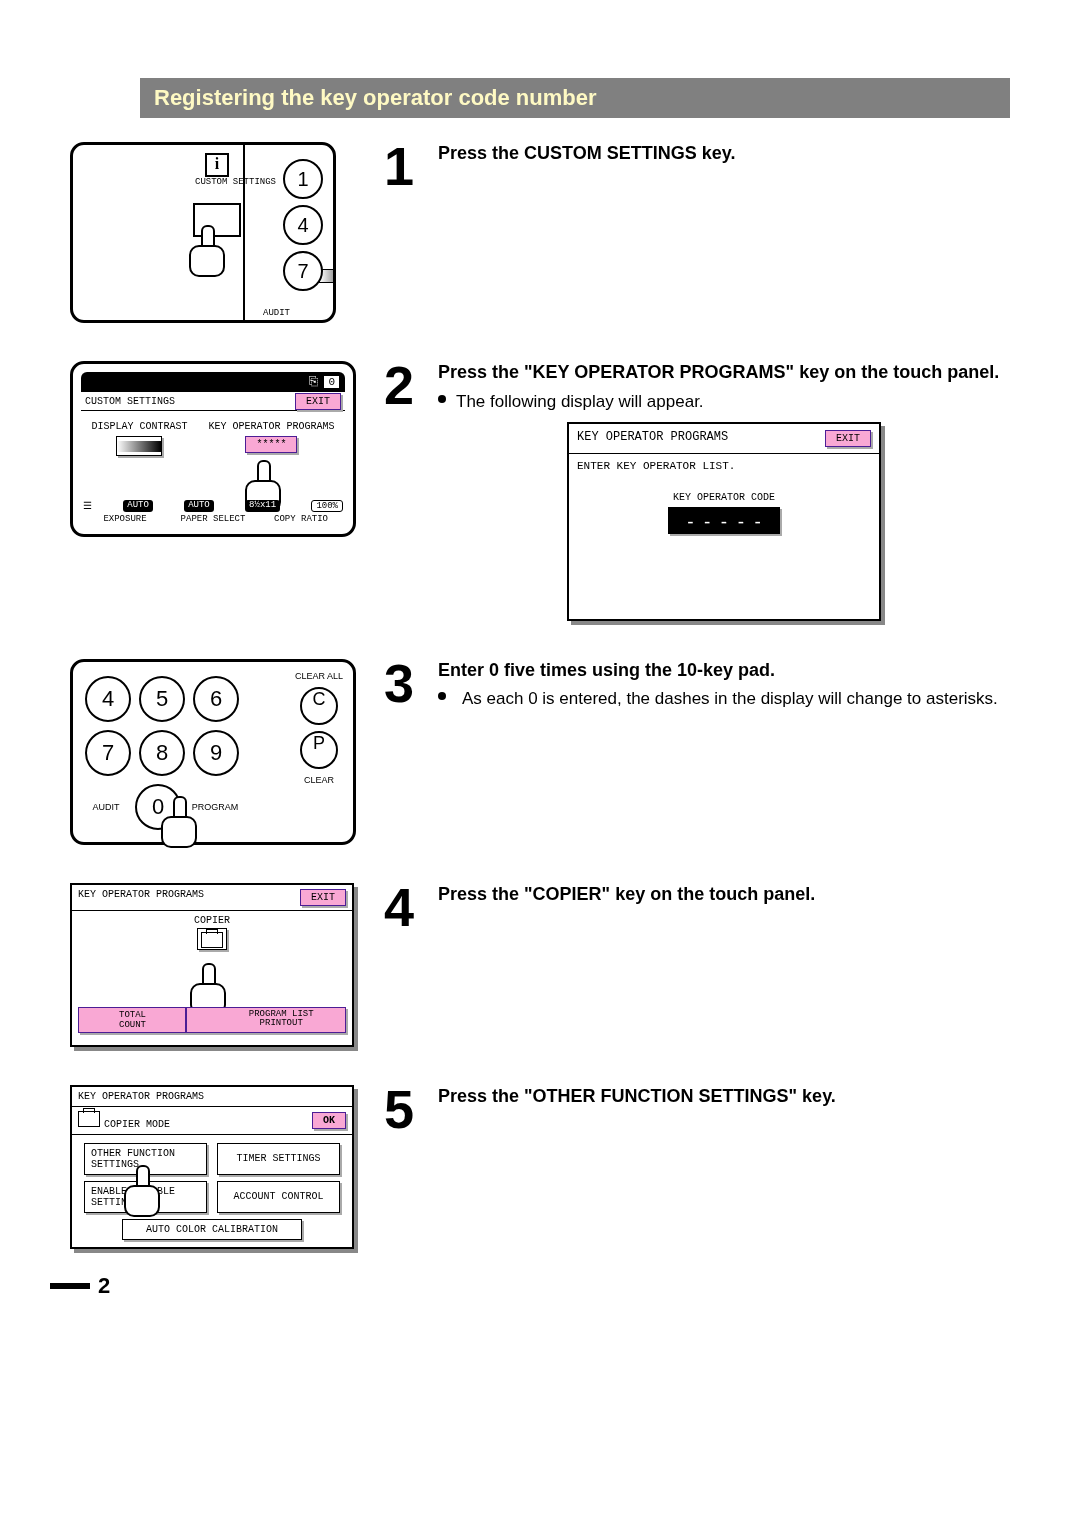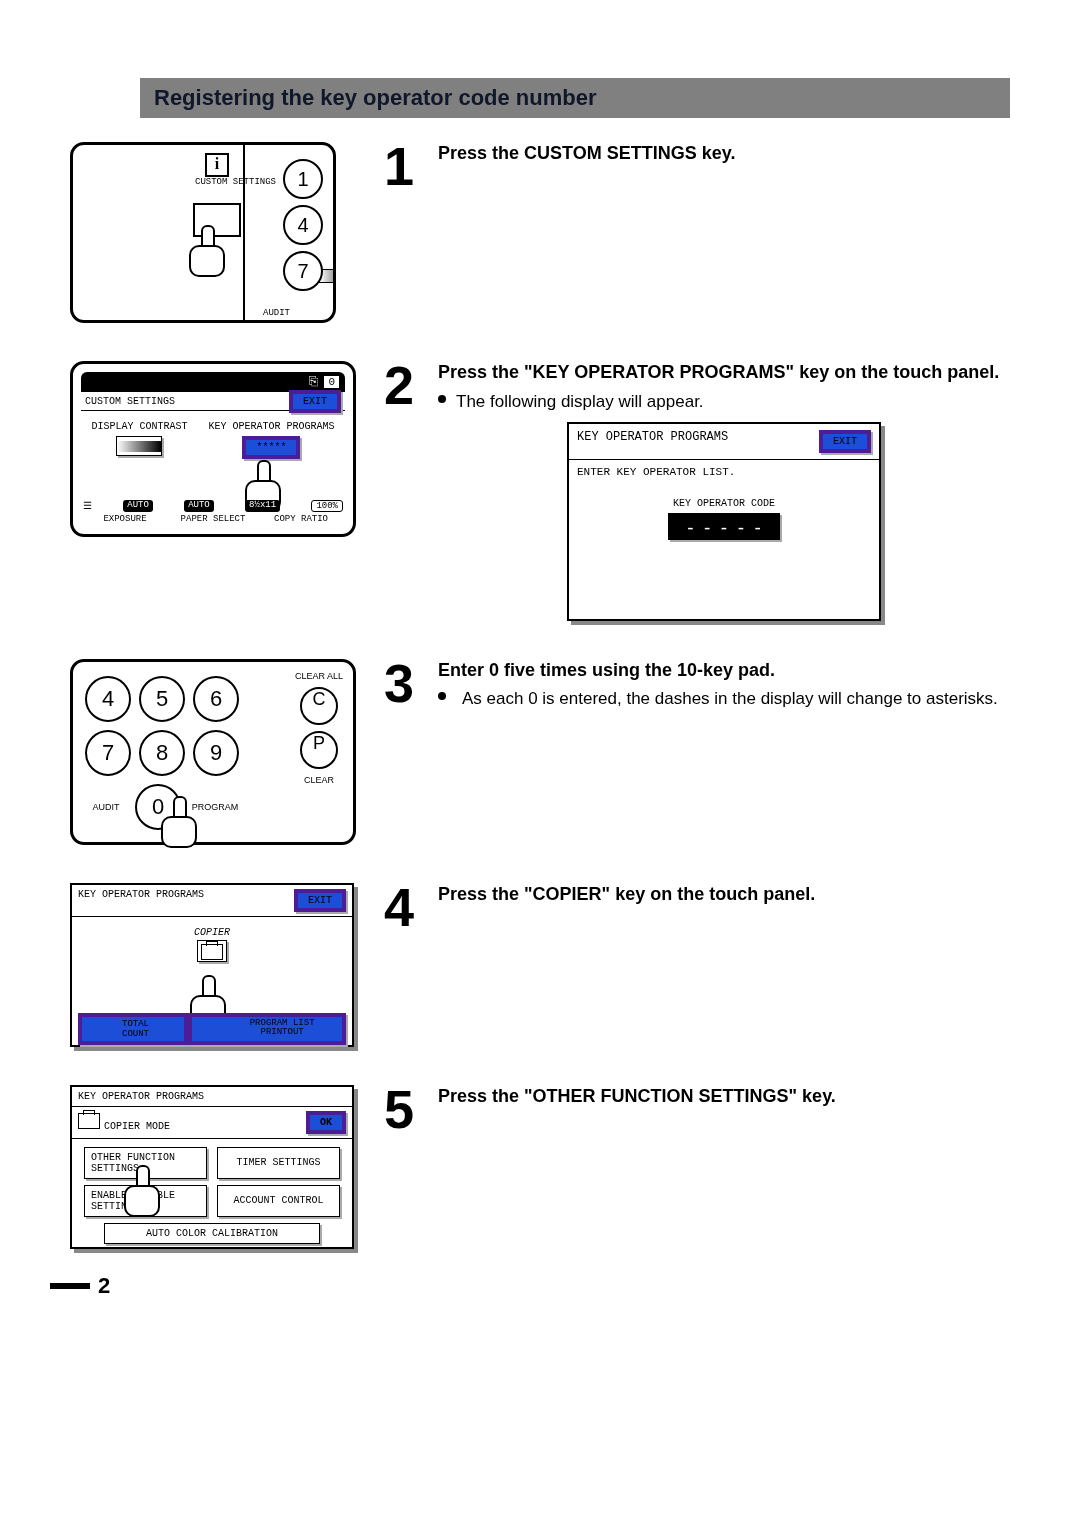--- a/index.html
+++ b/index.html
@@ -26,21 +26,21 @@
   }
   .intro-text {
     margin-top: 30px;
     font-size: 18px;
     line-height: 1.35;
     text-align: justify;
   }
   .section-heading {
     margin-top: 28px;
     background: #808080;
-    color: #0f172a;
+    color: #fef9c3;
     font-weight: bold;
     font-size: 22px;
     padding: 7px 14px;
     box-sizing: border-box;
   }
   .content {
     margin-top: 24px;
   }
   .row {
     display: flex;
@@ -169,23 +169,23 @@
   }
   .pill-black {
     background: #000;
     color: #fff;
     padding: 0 4px;
     border-radius: 3px;
     font-size: 9px;
     display: inline-block;
   }
   .btn-outlined {
-    border: 4px solid #4c1d95;
+    border: 1px solid #4c1d95;
     box-shadow: 2px 2px 0 #aaa;
-    background: #1d4ed8;
+    background: #f9a8d4;
     padding: 2px 10px;
     font-size: 10px;
     display: inline-block;
   }
   .touch-btn {
     border: 1px solid #000;
     box-shadow: 2px 2px 0 #aaa;
     background: #fff;
     font-family: "Courier New", monospace;
     font-size: 10px;
@@ -232,31 +232,31 @@
   .d3-keyrow { display:flex; justify-content:flex-start; align-items:center;}
   .d3-label { font-size: 9px; font-family: Arial,sans-serif; }
   .d3-sidecol { position:absolute; right:10px; top:10px; text-align:center; }
   .d3-sidecol .circ-key { display:block; width:34px; height:34px; font-size:18px; margin:6px auto;}
   .d3-clearall { font-size:9px; font-family:Arial,sans-serif; text-align:center; line-height:1; margin-bottom:4px;}
 
   
   .d4 { width: 280px; height: 160px; }
   .d4-header { display:flex; justify-content:space-between; padding: 4px 6px; border-bottom:1px solid #000; font-size:10px;}
   .d4-body { position:relative; height: 120px; }
-  .d4-copier { text-align:center; margin-top:10px; font-size:10px;font-style:italic; }
+  .d4-copier { text-align:center; margin-top:4px; font-size:10px; }
   .d4-icon { border:1px solid #000; width:28px; height:20px; margin: 2px auto; box-shadow: 2px 2px 0 #aaa;}
   .d4-bot { position:absolute; bottom:2px; left:6px; right:6px; display:flex; justify-content:space-between;}
   .d4-bot .btn-outlined { font-size:9px;padding-left:40px; }
 
   
   .d5 { width: 280px; height: 160px; }
   .d5-header { display:flex; justify-content:space-between; padding: 4px 6px; border-bottom:1px solid #000; font-size:10px; align-items:center;}
   .d5-mode { display:flex; align-items:center; justify-content:space-between; padding:4px 6px; border-bottom:1px solid #000; font-size:10px;}
   .d5-grid { padding: 8px 12px; display:grid; grid-template-columns: 1fr 1fr; gap: 6px 10px; }
-  .d5-wide { grid-column: 1 / span 2; justify-self:center; width: 216px;}
+  .d5-wide { grid-column: 1 / span 2; justify-self:center; width: 180px;}
   .copier-icon { width:20px; height:14px; border:1px solid #000; display:inline-block; position:relative; margin-right:4px;}
   .copier-icon::after { content:''; position:absolute; top:-4px; left:4px; width:10px; height:4px; border:1px solid #000; border-bottom:none;}
 
 </style>
 </head>
 <body>
 
 <div class="page">
 
 

